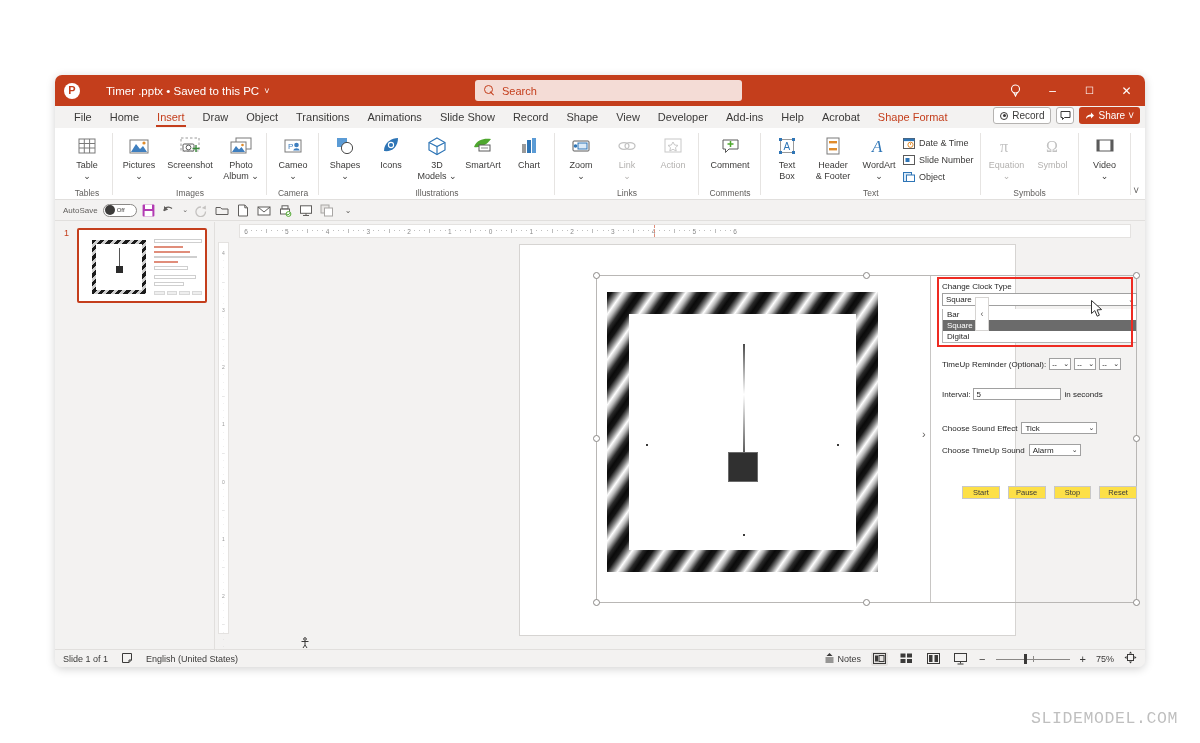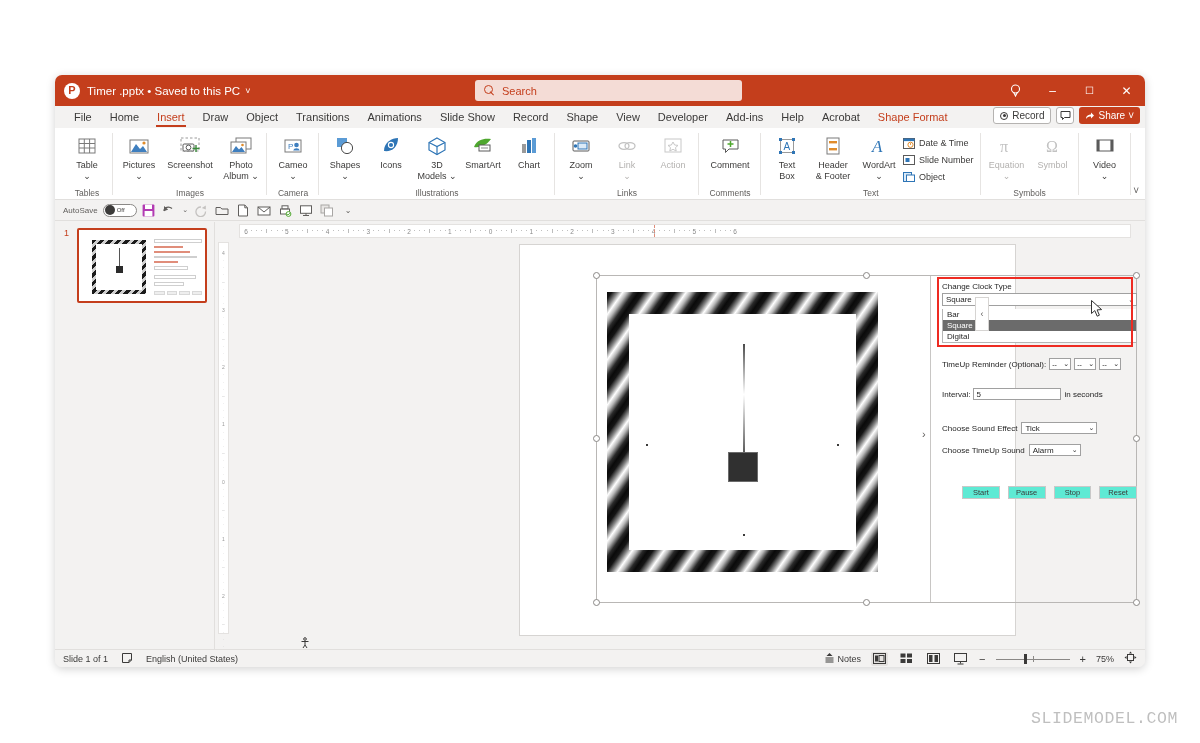--- a/index.html
+++ b/index.html
@@ -33,21 +33,21 @@
     width: 16px; height: 16px; margin-left: 9px;
     border-radius: 50%;
     background: #ffffff;
     color: #c43e1c;
     font-size: 11px; font-weight: bold;
     display: flex; align-items: center; justify-content: center;
     line-height: 1;
   }
   #doc-title {
     color: #ffffff; font-size: 11.5px;
-    margin-left: 7px; white-space: nowrap;
+    margin-left: 26px; white-space: nowrap;
   }
   #title-chevron {
     color: #ffffff; font-size: 9px; margin-left: 5px;
   }
   #search-box {
     position: absolute; left: 420px; top: 5px;
     width: 267px; height: 21px;
     background: rgba(255,255,255,0.82);
     border-radius: 3px;
     display: flex; align-items: center;
@@ -422,21 +422,21 @@
     background: #ffffff; font-size: 7px; color: #1f1f1f;
     display: flex; align-items: center; justify-content: space-between;
     padding: 0 1px 0 2px;
   }
   .txt-input {
     height: 12px; border: 1px solid #a0a0a0; background: #ffffff;
     font-size: 8px; color: #1f1f1f; padding-left: 2px;
     display: flex; align-items: center;
   }
   .form-btn {
-    width: 41px; height: 13px; background: #5eead4;
+    width: 41px; height: 13px; background: #fde047;
     border: 1px solid #c8c8c8;
     font-size: 7.5px; color: #3b3a39;
     display: flex; align-items: center; justify-content: center;
   }
 
   
   #right-tab {
     position: absolute; right: 26px; top: 52px;
     width: 14px; height: 34px; background: #ffffff;
     border: 1px solid #d6d4d2;

